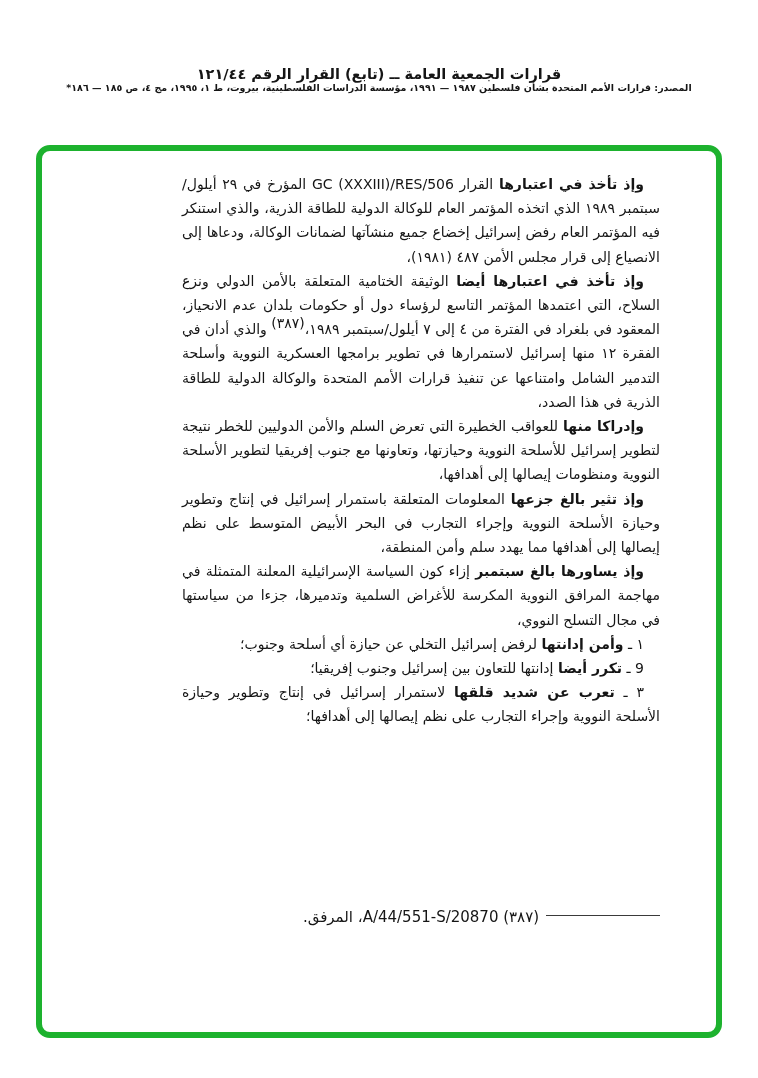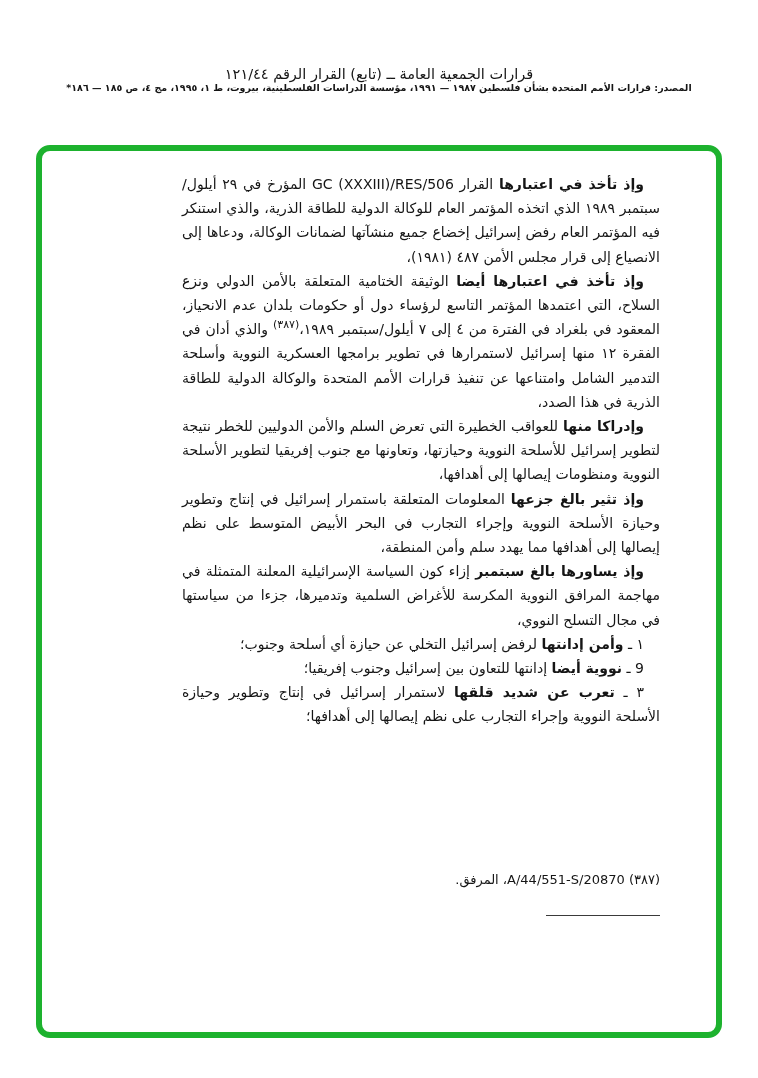--- a/index.html
+++ b/index.html
@@ -10,21 +10,21 @@
     color:#151515;
     font-family:"DejaVu Sans", sans-serif;
     position:relative;
     overflow:hidden;
   }
   .page-header {
     position:absolute; top:66px; left:0; right:0;
     text-align:center; direction:rtl;
   }
   .doc-title {
-    font-size:14.5px; font-weight:normal; letter-spacing:0;
+    font-size:14.5px; font-weight:bold; letter-spacing:0;
   }
   .doc-source {
     font-size:9.5px; font-weight:bold; white-space:nowrap;
   }
   .green-frame {
     position:absolute;
     left:36px; top:145px;
     width:686px; height:893px;
     border:6px solid #1db22e;
     border-radius:14px;
@@ -35,34 +35,34 @@
     top:172px; right:98px;
     width:478px;
     direction:rtl;
     text-align:justify;
     font-size:14px;
     line-height:24.2px;
   }
   .body-text p { margin:0; text-indent:16px; }
   .lead { font-weight:bold;margin-top:22px; }
   .fn-ref {
-    font-size:11px; vertical-align:super; line-height:0;
+    font-size:14px; vertical-align:super; line-height:0;
   }
   .footnote-sep {
     position:absolute;
     top:915px; left:546px;
     width:114px; height:0;
     border-top:1.6px solid #3a3a3a;
   }
   .footnote {
     position:absolute;
-    top:872px; right:98px;
+    top:908px; right:98px;
     width:478px;
-    direction:rtl; text-align:right;
-    font-size:13px;
+    direction:rtl; text-align:center;
+    font-size:15px;
   }
 </style>
 </head>
 <body>
 
 <header class="page-header">
   <div class="doc-title">قرارات الجمعية العامة ــ (تابع) القرار الرقم ١٢١/٤٤</div>
   <div class="doc-source">المصدر: قرارات الأمم المتحدة بشأن فلسطين ١٩٨٧ — ١٩٩١، مؤسسة الدراسات الفلسطينية، بيروت، ط ١، ١٩٩٥، مج ٤، ص ١٨٥ — ١٨٦*</div>
 </header>
 
@@ -74,19 +74,19 @@
   <p><span class="lead">وإذ تأخذ في اعتبارها أيضا</span><span> الوثيقة الختامية المتعلقة بالأمن الدولي ونزع السلاح، التي اعتمدها المؤتمر التاسع لرؤساء دول أو حكومات بلدان عدم الانحياز، المعقود في بلغراد في الفترة من ٤ إلى ٧ أيلول/سبتمبر ١٩٨٩،</span><span class="fn-ref">(٣٨٧)</span><span> والذي أدان في الفقرة ١٢ منها إسرائيل لاستمرارها في تطوير برامجها العسكرية النووية وأسلحة التدمير الشامل وامتناعها عن تنفيذ قرارات الأمم المتحدة والوكالة الدولية للطاقة الذرية في هذا الصدد،</span></p>
 
   <p><span class="lead">وإدراكا منها</span><span> للعواقب الخطيرة التي تعرض السلم والأمن الدوليين للخطر نتيجة لتطوير إسرائيل للأسلحة النووية وحيازتها، وتعاونها مع جنوب إفريقيا لتطوير الأسلحة النووية ومنظومات إيصالها إلى أهدافها،</span></p>
 
   <p><span class="lead">وإذ تثير بالغ جزعها</span><span> المعلومات المتعلقة باستمرار إسرائيل في إنتاج وتطوير وحيازة الأسلحة النووية وإجراء التجارب في البحر الأبيض المتوسط على نظم إيصالها إلى أهدافها مما يهدد سلم وأمن المنطقة،</span></p>
 
   <p><span class="lead">وإذ يساورها بالغ سبتمبر</span><span> إزاء كون السياسة الإسرائيلية المعلنة المتمثلة في مهاجمة المرافق النووية المكرسة للأغراض السلمية وتدميرها، جزءا من سياستها في مجال التسلح النووي،</span></p>
 
   <p><span>١ ـ </span><span class="lead">وأمن إدانتها</span><span> لرفض إسرائيل التخلي عن حيازة أي أسلحة وجنوب؛</span></p>
 
-  <p><span>9 ـ </span><span class="lead">نووية أيضا</span><span> إدانتها للتعاون بين إسرائيل وجنوب إفريقيا؛</span></p>
+  <p><span>9 ـ </span><span class="lead">تكرر أيضا</span><span> إدانتها للتعاون بين إسرائيل وجنوب إفريقيا؛</span></p>
 
   <p><span>٣ ـ </span><span class="lead">تعرب عن شديد قلقها</span><span> لاستمرار إسرائيل في إنتاج وتطوير وحيازة الأسلحة النووية وإجراء التجارب على نظم إيصالها إلى أهدافها؛</span></p>
 </main>
 
 <div class="footnote-sep"></div>
 <div class="footnote">(٣٨٧) A/44/551-S/20870، المرفق.</div>
 
 </body></html>

